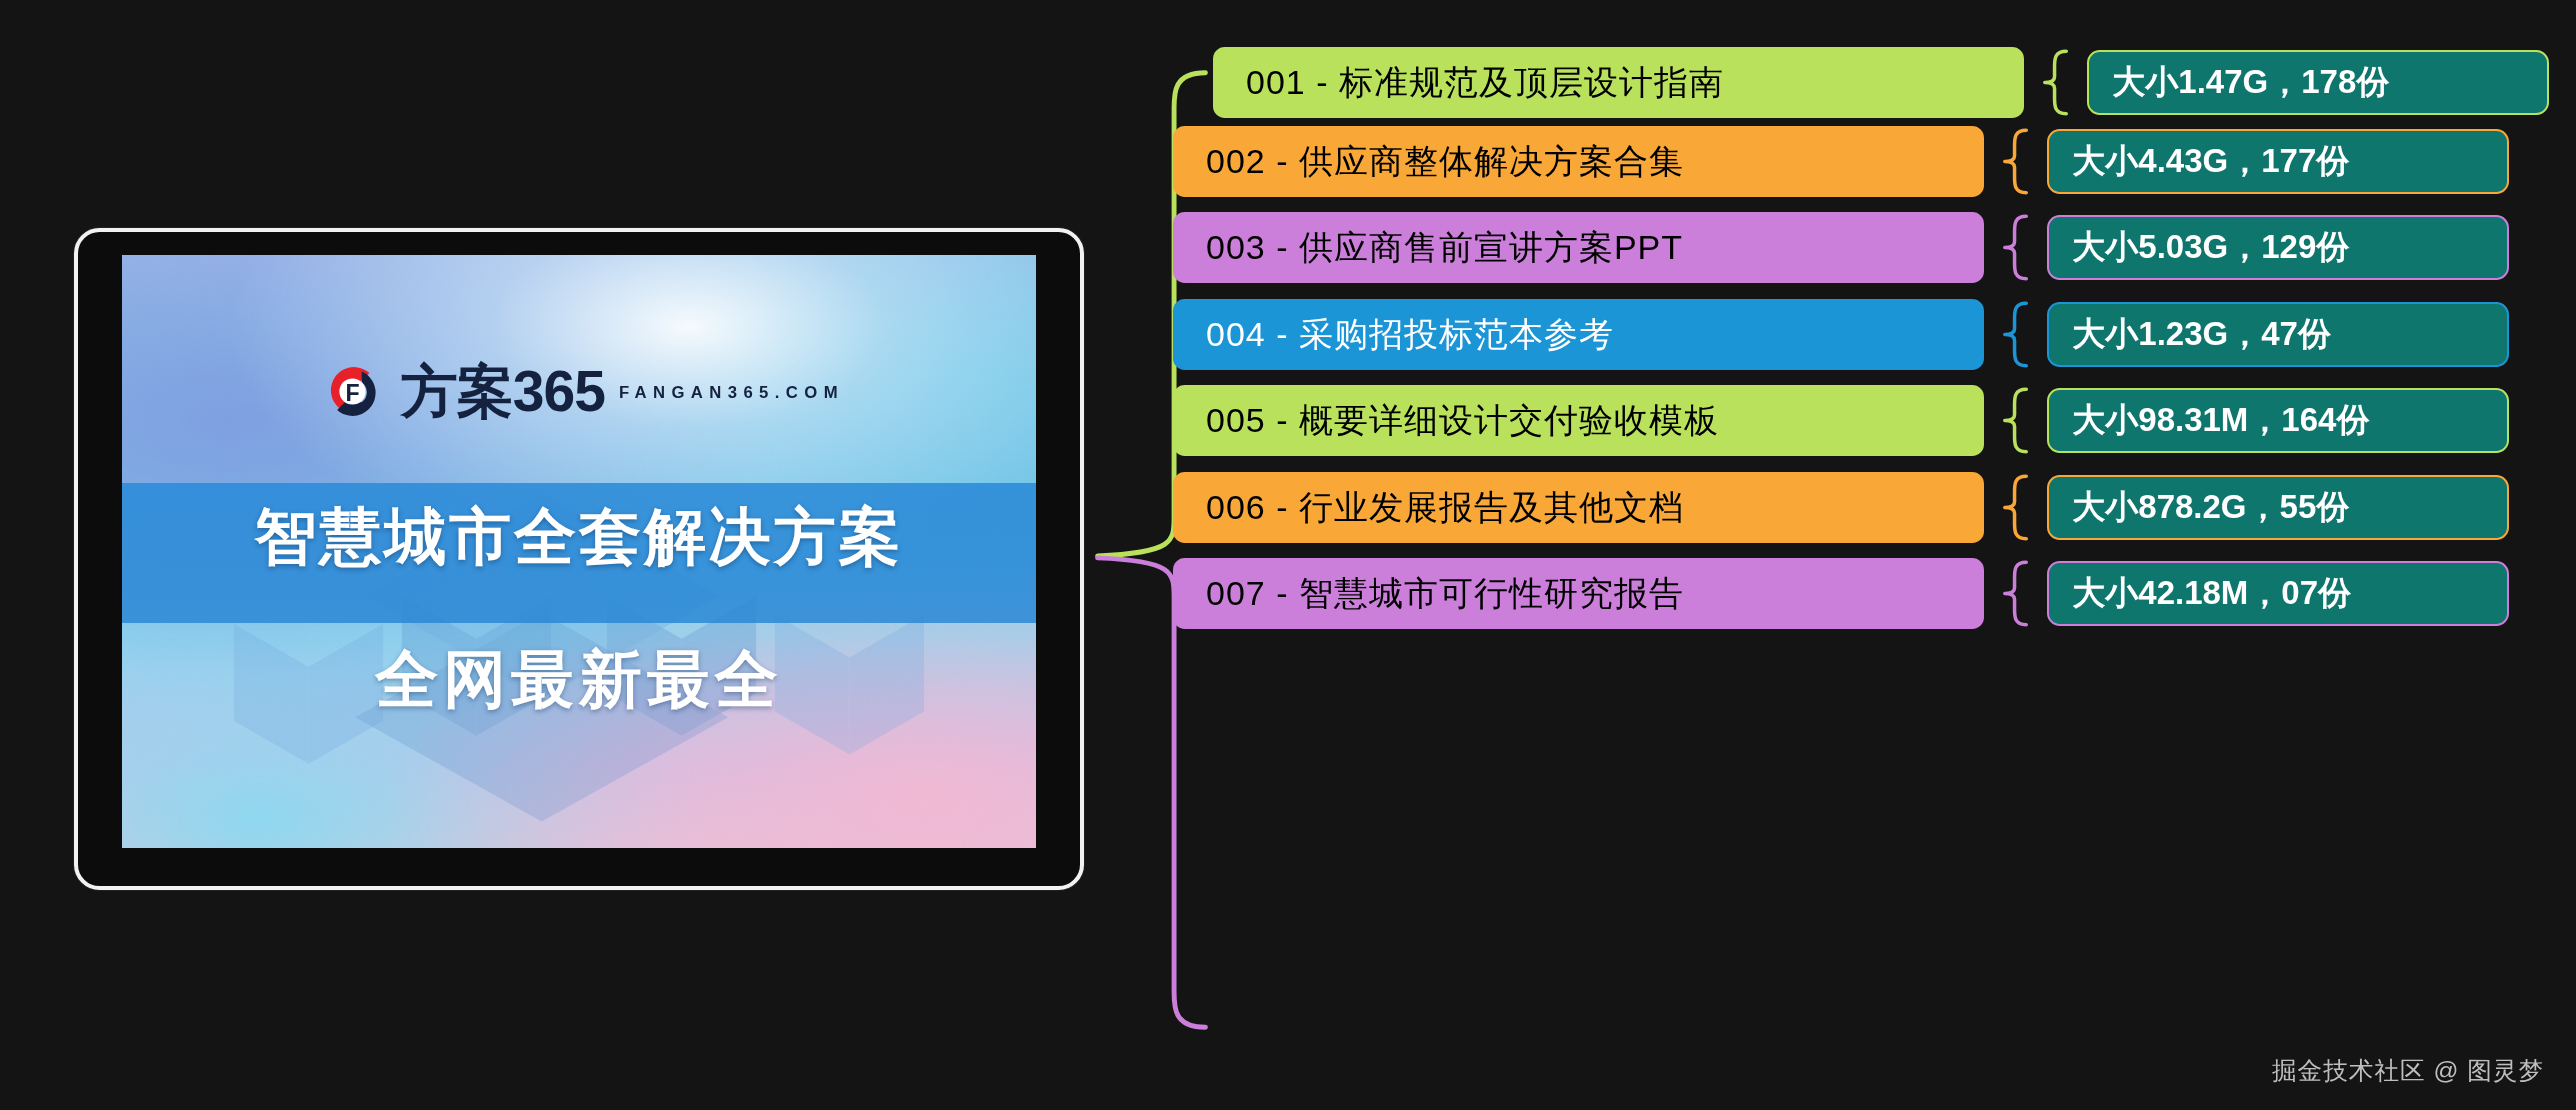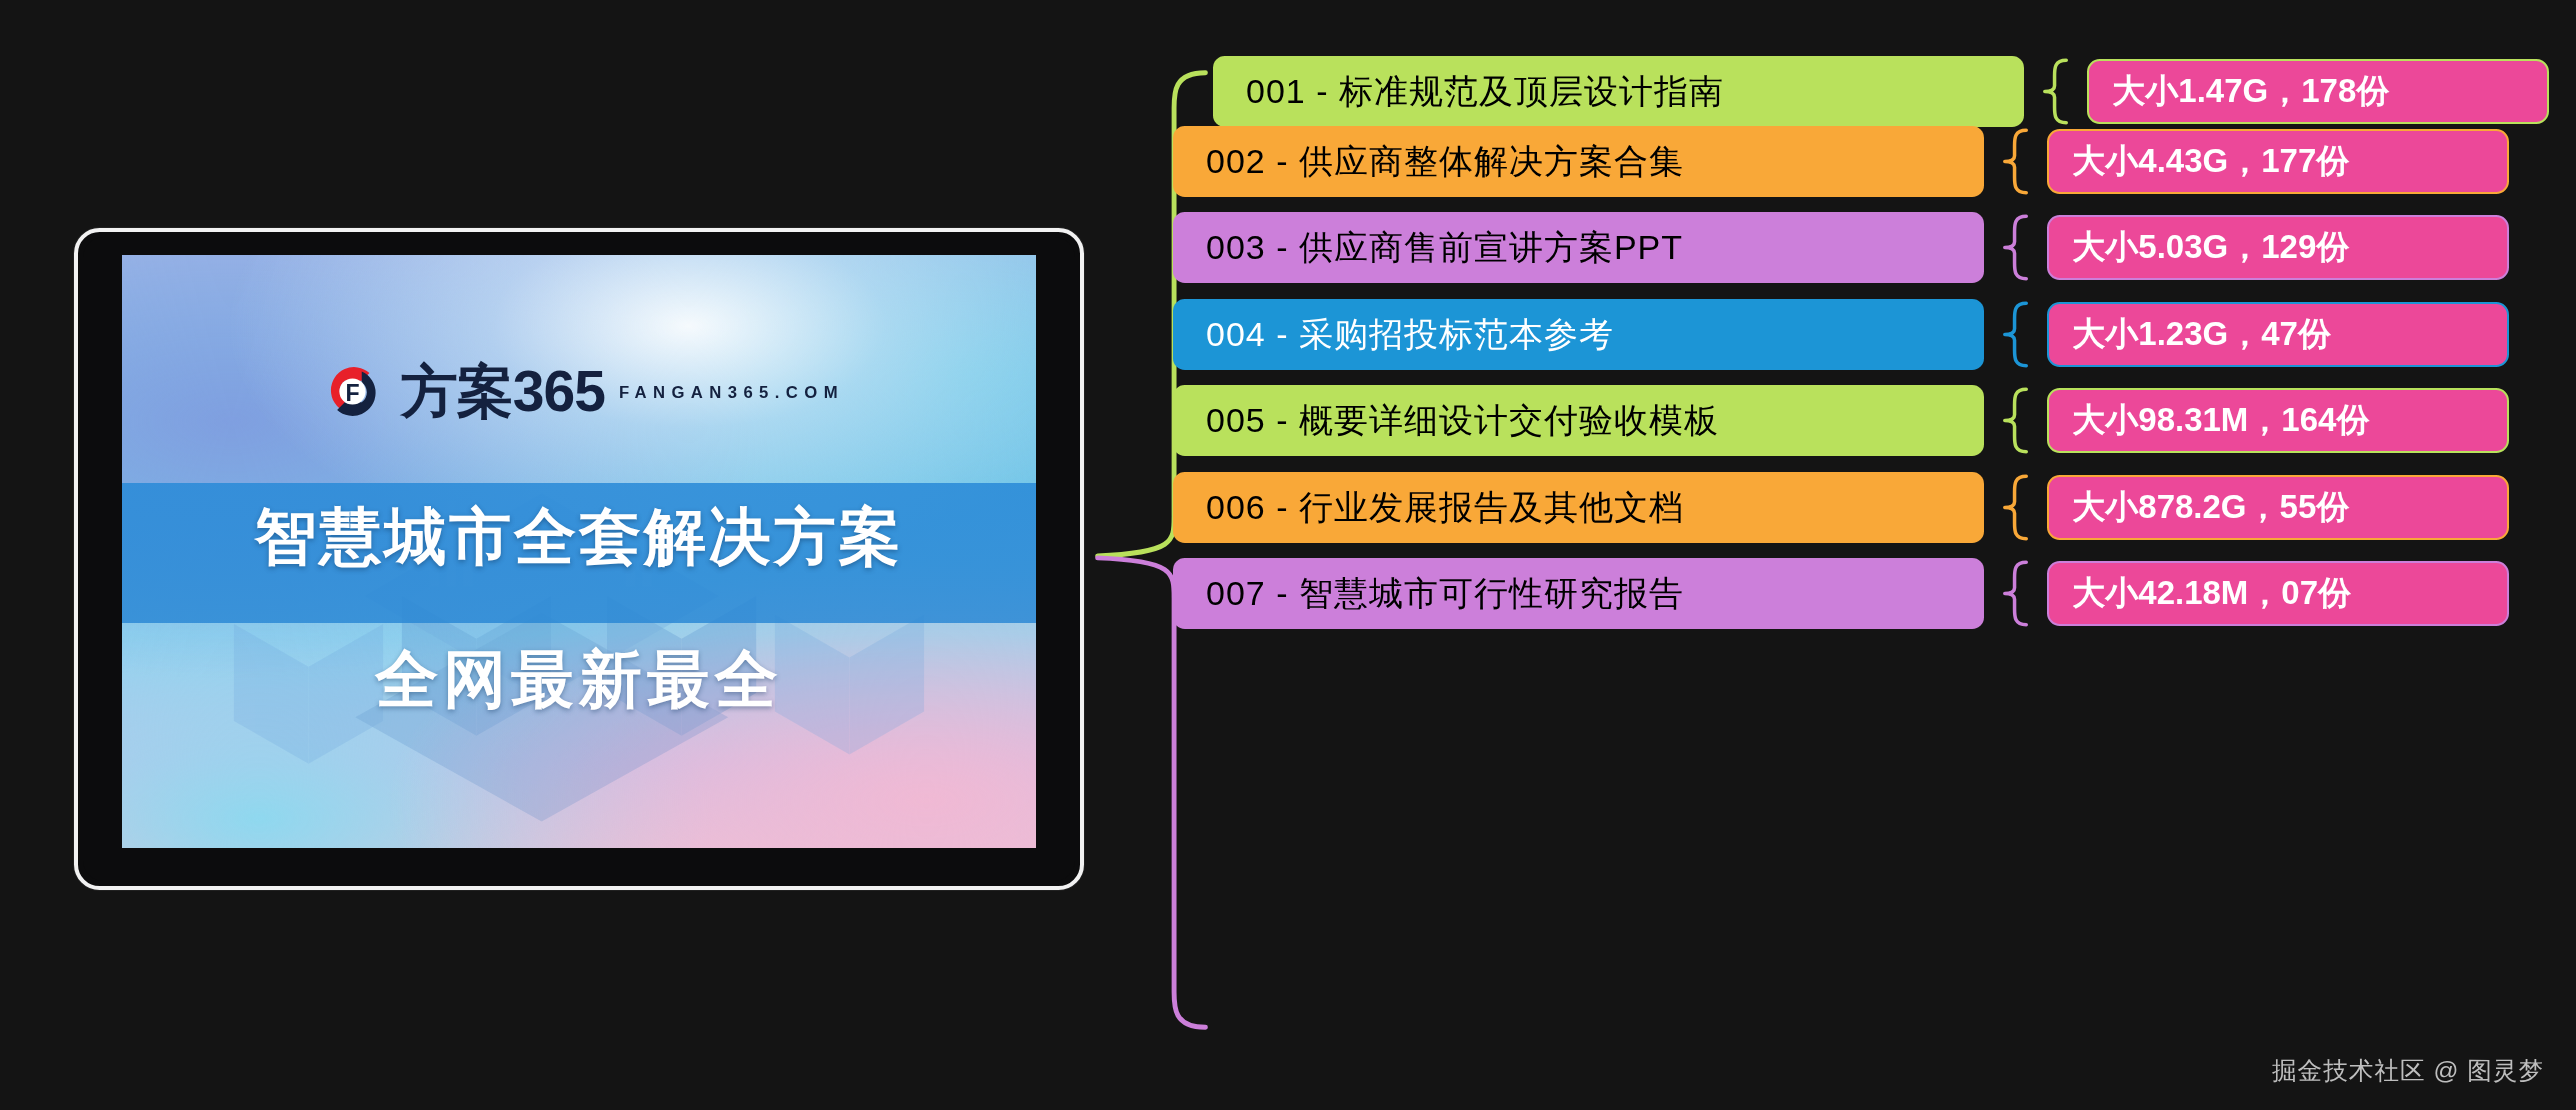--- a/index.html
+++ b/index.html
@@ -124,21 +124,21 @@
   }
   .curly{
     width:45px; height:71px; flex:0 0 auto;
     display:flex; align-items:center; justify-content:center;
     margin-left:9.8px; margin-right:7.9px;
   }
   .size-pill{
     width:462px; height:65px;
     border:2.9px solid;
     border-radius:12.8px;
-    background:#ec4899;
+    background:#0f766e;
     display:flex; align-items:center;
     padding-left:23.6px;
     color:#ffffff;
     font-size:33px;
     font-weight:bold;
     letter-spacing:0px;
     white-space:nowrap;
   }
 
   
@@ -213,21 +213,21 @@
       </div>
     </div>
   </div>
 
   <svg id="brace-svg" viewBox="0 0 150 1060">
     <path d="M128 42 C 96 42 96 62 96 78 L 96 495 C 96 520 96 532 18 535" fill="none" stroke="#b9e15c" stroke-width="5" stroke-linecap="round"></path>
     <path d="M128 1016 C 96 1016 96 996 96 980 L 96 578 C 96 552 96 540 18 537" fill="none" stroke="#cc7fda" stroke-width="5" stroke-linecap="round"></path>
   </svg>
 
   <div id="rows">
-      <div class="row" style="top: 17px; padding-left: 40px;">
+      <div class="row" style="top: 8px; padding-left: 40px;">
         <div class="cat-pill" style="background: rgb(185, 225, 92); color: rgb(0, 0, 0);">001 - 标准规范及顶层设计指南</div>
         <div class="curly">
           <svg viewBox="0 0 40 72" width="39" height="71">
             <path d="M30 4 C 18 4 18 12 18 20 L 18 30 C 18 34 14 36 8 36 C 14 36 18 38 18 42 L 18 52 C 18 60 18 68 30 68" fill="none" stroke="#b9e15c" stroke-width="3.6" stroke-linecap="round" stroke-linejoin="round"></path>
           </svg>
         </div>
         <div class="size-pill" style="border-color: rgb(185, 225, 92);">大小1.47G，178份</div>
       </div>
       <div class="row" style="top: 87px;">
         <div class="cat-pill" style="background: rgb(249, 168, 56); color: rgb(0, 0, 0);">002 - 供应商整体解决方案合集</div>

